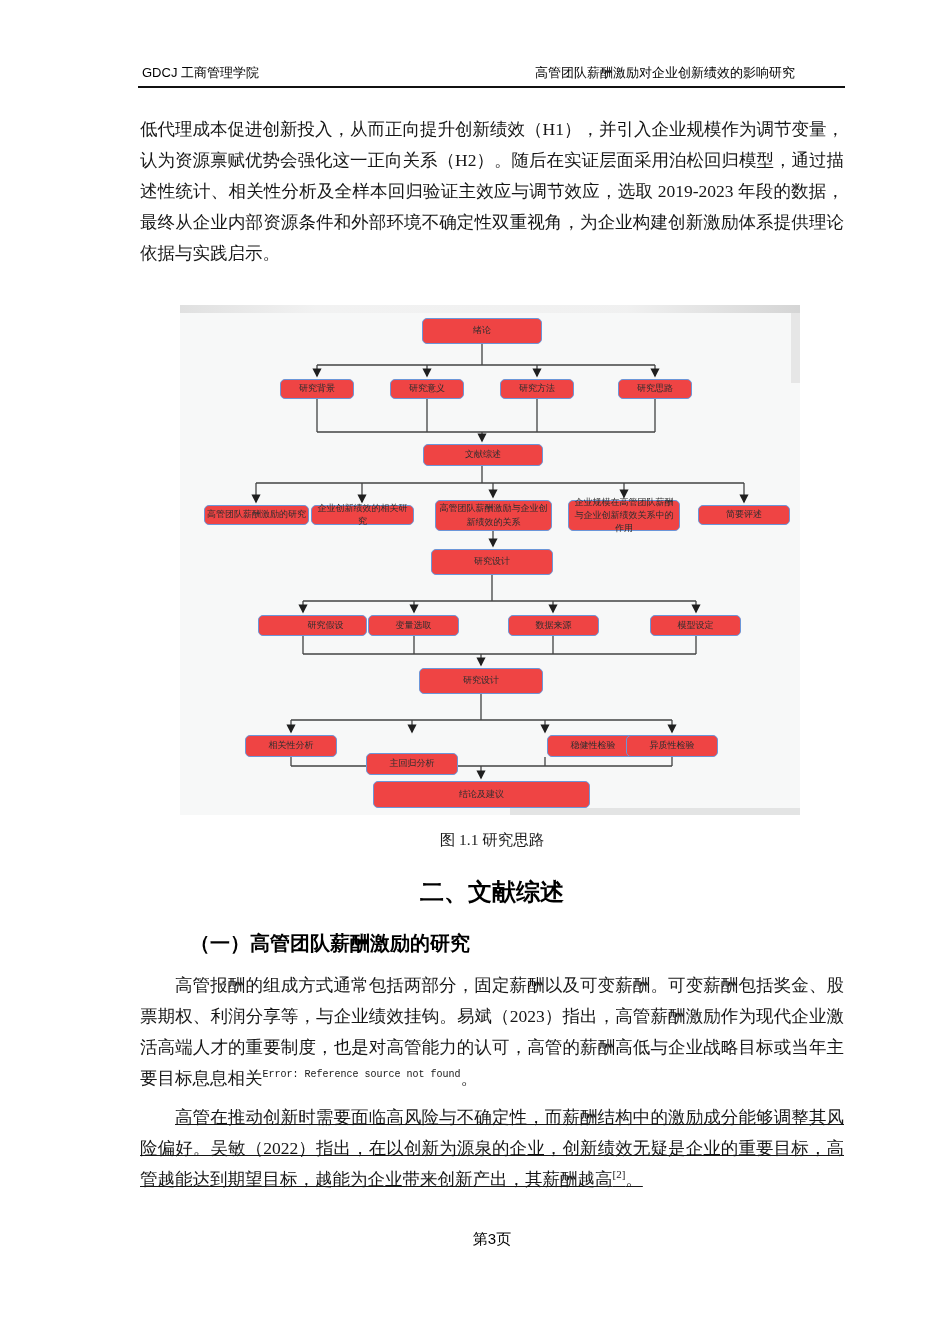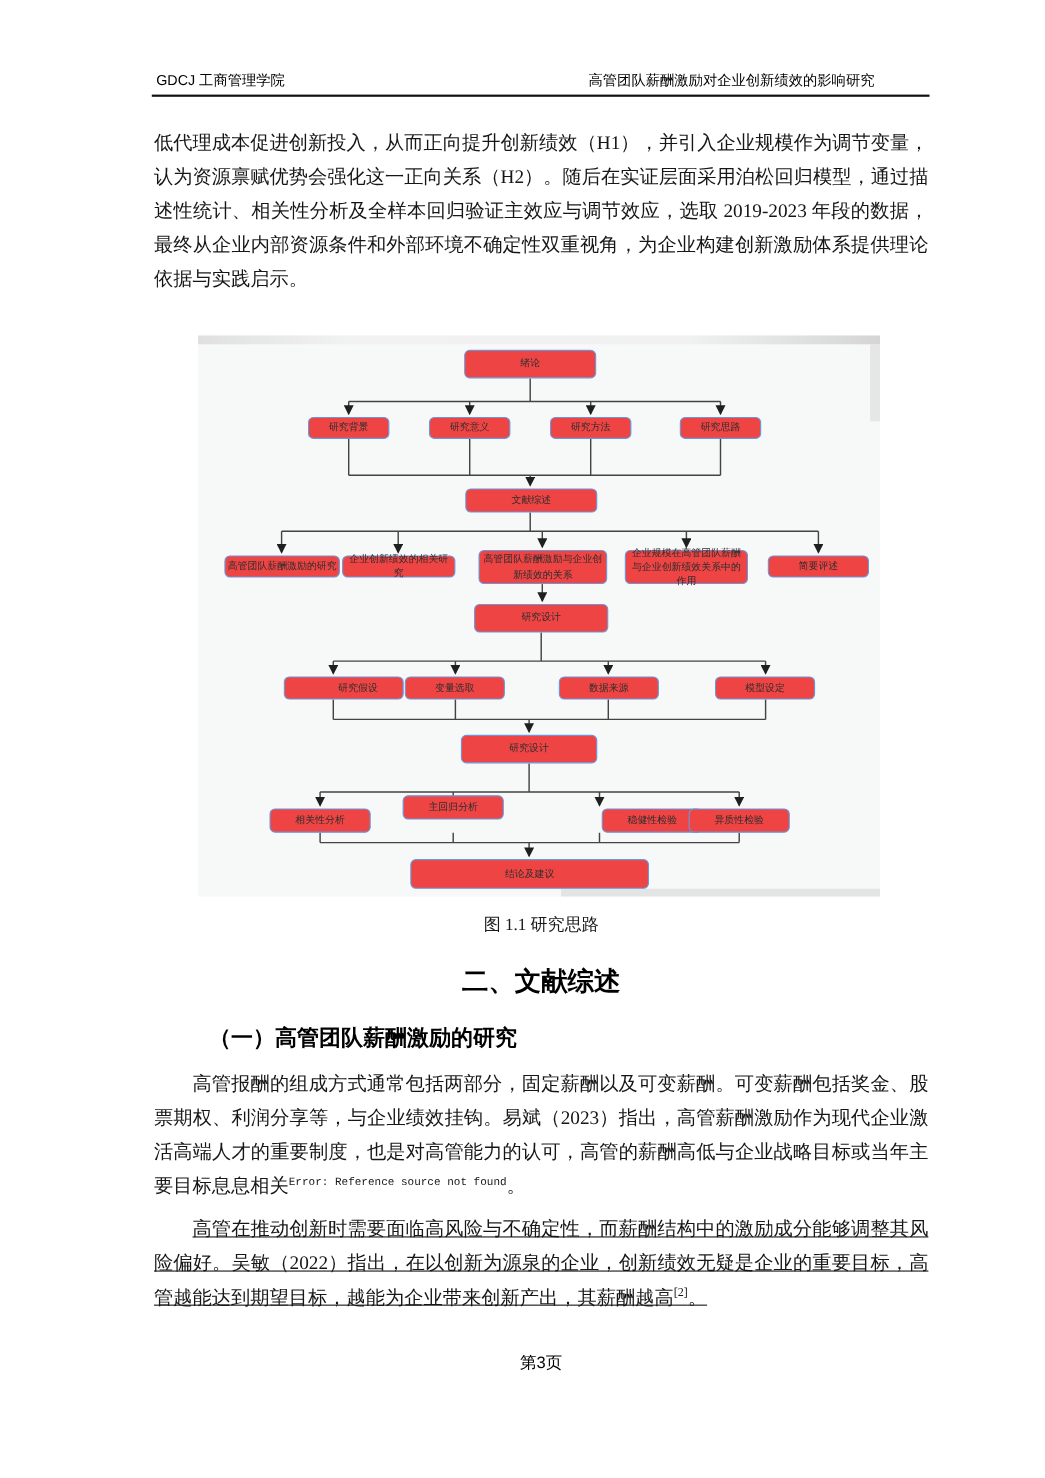--- a/index.html
+++ b/index.html
@@ -48,21 +48,21 @@
   #fc-lit3      { left:255px; top:195px; width:117px; height:31px; }
   #fc-lit4      { left:388px; top:195px; width:112px; height:31px; }
   #fc-lit5      { left:518px; top:200px; width:92px;  height:20px; }
   #fc-design    { left:251px; top:244px; width:122px; height:26px; }
   #fc-d1        { left:78px;  top:310px; width:109px;  height:21px;padding-left:28px; }
   #fc-d2        { left:188px; top:310px; width:91px;  height:21px; }
   #fc-d3        { left:328px; top:310px; width:91px;  height:21px; }
   #fc-d4        { left:470px; top:310px; width:91px;  height:21px; }
   #fc-emp       { left:239px; top:363px; width:124px; height:26px; }
   #fc-e1        { left:65px;  top:430px; width:92px;  height:22px; }
-  #fc-e2        { left:186px; top:418px; width:92px;  height:22px; }
+  #fc-e2        { left:186px; top:448px; width:92px;  height:22px; }
   #fc-e3        { left:319px; top:430px; width:92px;  height:22px;margin-left:48px; }
   #fc-e4        { left:446px; top:430px; width:92px;  height:22px; }
   #fc-concl     { left:193px; top:476px; width:217px; height:27px; }
   .fig-caption { position:absolute; left:140px; top:830px; width:704px; text-align:center;
                  font-size:15.5px; color:#1a1a1a; }
   
   .h-section { position:absolute; left:140px; top:876px; width:704px; text-align:center;
                font-family:"Liberation Sans","DejaVu Sans",sans-serif; font-weight:bold;
                font-size:24px; color:#000; }
   .h-sub { position:absolute; left:140px; top:930px; width:704px; padding-left:50px;

